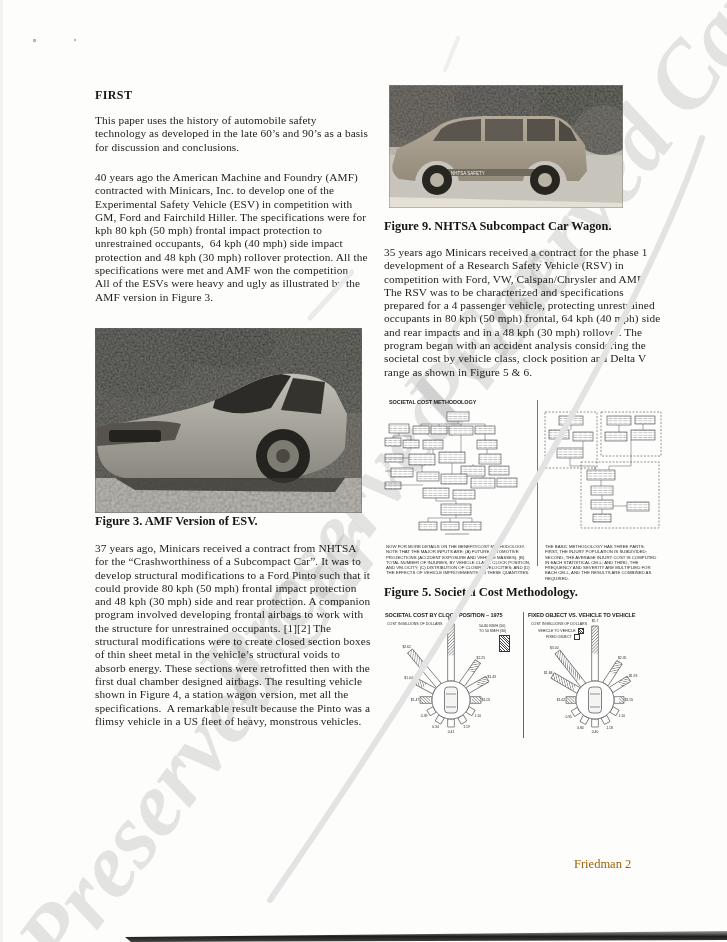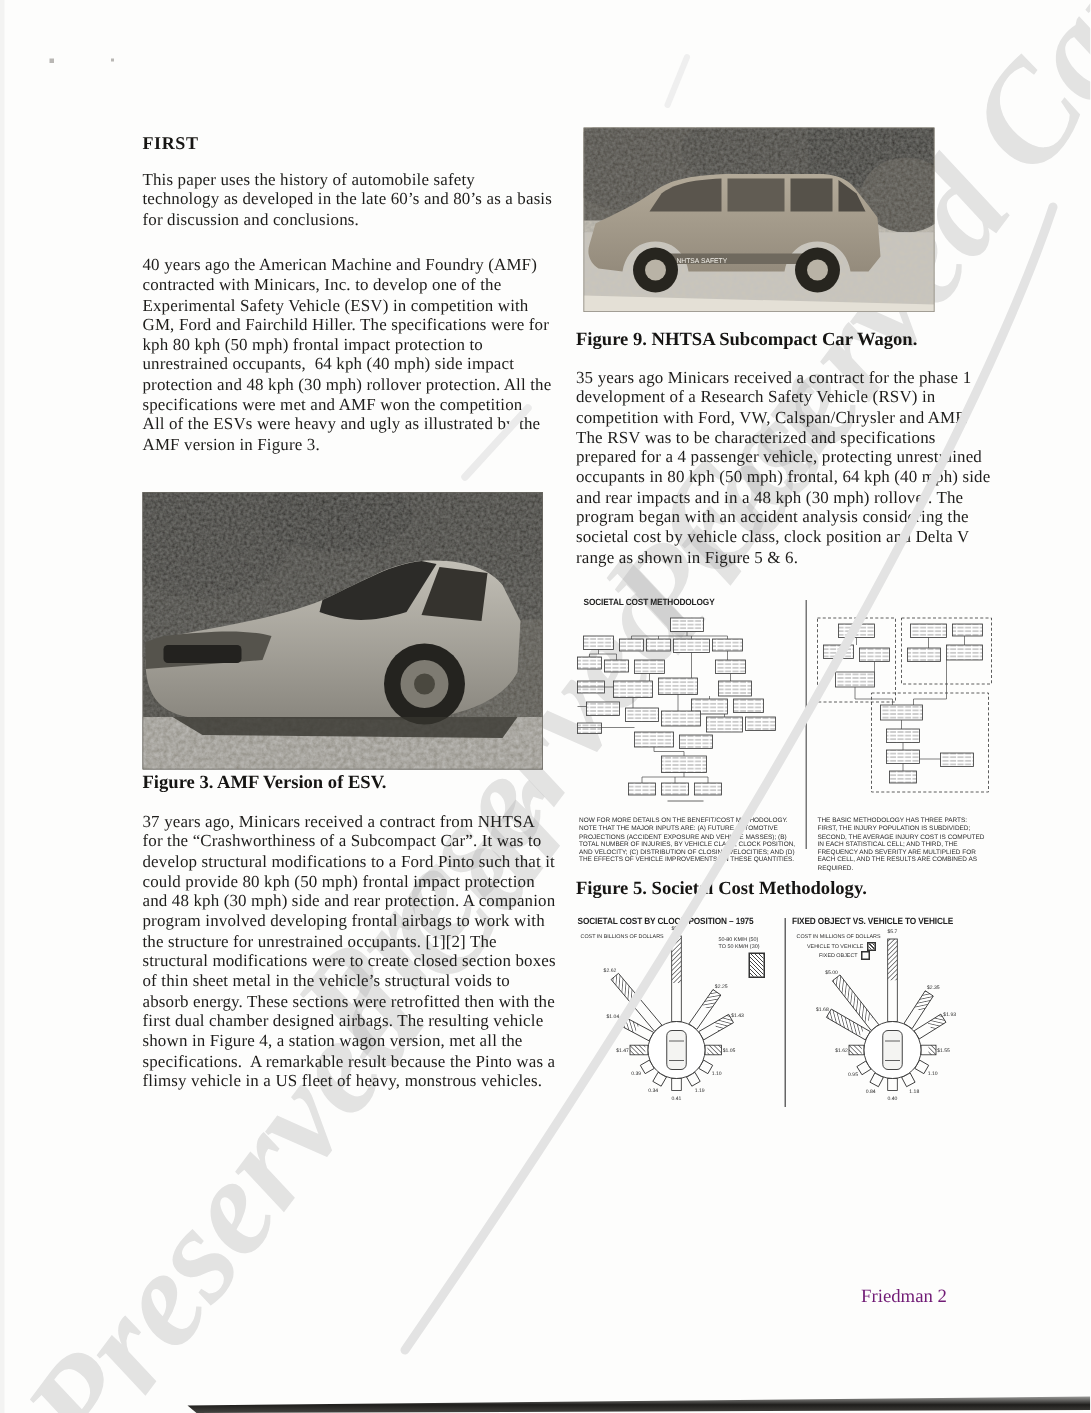--- a/index.html
+++ b/index.html
@@ -2,21 +2,21 @@
 <html><head>
 <meta charset="utf-8">
 <style>
   html,body{margin:0;padding:0;background:#ffffff;}
   #page{position:relative;width:727px;height:942px;background:#fdfdfc;overflow:hidden;
         font-family:"Liberation Serif", serif;color:#1c1c1c;}
   .body-text{position:absolute;font-size:11.3px;line-height:13.3px;letter-spacing:.1px;
              white-space:pre-wrap;color:#1e1d1b;}
   .heading{position:absolute;font-weight:bold;font-size:12px;letter-spacing:.4px;color:#161513;}
   .fig-caption{position:absolute;font-weight:bold;font-size:12.4px;color:#161513;white-space:nowrap;}
-  .footer{position:absolute;font-size:12.5px;color:#701a75;}
+  .footer{position:absolute;font-size:12.5px;color:#a16207;}
   .wm{position:absolute;font:italic 700 92px "Liberation Serif", serif;
       color:rgba(176,176,176,.34);transform:rotate(-53deg);white-space:nowrap;pointer-events:none;}
   .photo{position:absolute;}
   .micro-title{position:absolute;font-family:"Liberation Sans", sans-serif;font-weight:bold;
                font-size:6px;letter-spacing:-.1px;color:#222;white-space:nowrap;transform:scale(.92,1);transform-origin:left top;}
   .micro-note{position:absolute;font-family:"Liberation Sans", sans-serif;font-size:4.3px;
               line-height:5.3px;color:#2a2a2a;text-transform:uppercase;letter-spacing:0;}
   .tiny-label{position:absolute;font-family:"Liberation Sans", sans-serif;font-size:3.6px;color:#2a2a2a;white-space:nowrap;}
   .vdivider{position:absolute;width:1px;background:#555;}
   .legend-swatch{position:absolute;border:.5px solid #333;
@@ -33,21 +33,21 @@
 
   <div class="wm" style="left:320px;top:150px;">Preserved Car</div>
   <div class="wm" style="left:110px;top:420px;">Preserved Car</div>
   <div class="wm" style="left:-70px;top:690px;">Preserved Car</div>
 
   <div class="speck" style="left:33px;top:39px;width:3px;height:3px;"></div>
   <div class="speck" style="left:74px;top:39px;width:2px;height:2px;"></div>
 
   <div class="heading" style="left:95px;top:88px;">FIRST</div>
 
-  <div class="body-text" style="left:95px;top:114px;width:273px;">This paper uses the history of automobile safety technology as developed in the late 60’s and 80’s as a basis for discussion and conclusions.</div>
+  <div class="body-text" style="left:95px;top:114px;width:273px;">This paper uses the history of automobile safety technology as developed in the late 60’s and 90’s as a basis for discussion and conclusions.</div>
 
   <div class="body-text" style="left:95px;top:171px;width:273px;">40 years ago the American Machine and Foundry (AMF) contracted with Minicars, Inc. to develop one of the Experimental Safety Vehicle (ESV) in competition with GM, Ford and Fairchild Hiller. The specifications were for kph 80 kph (50 mph) frontal impact protection to unrestrained occupants,  64 kph (40 mph) side impact protection and 48 kph (30 mph) rollover protection. All the specifications were met and AMF won the competition.  All of the ESVs were heavy and ugly as illustrated by the AMF version in Figure 3.</div>
 
   <div class="photo" style="left:95px;top:328px;">
     <svg width="267" height="185" viewBox="0 0 267 185">
       <defs>
         <filter id="grain1" x="0" y="0" width="100%" height="100%">
           <feTurbulence type="fractalNoise" baseFrequency="0.35" numOctaves="3" seed="7" result="n"></feTurbulence>
           <feColorMatrix in="n" type="matrix" values="0 0 0 0 0.55  0 0 0 0 0.54  0 0 0 0 0.52  0 0 0 0.9 0"></feColorMatrix>
           <feComposite operator="over" in2="SourceGraphic"></feComposite>

